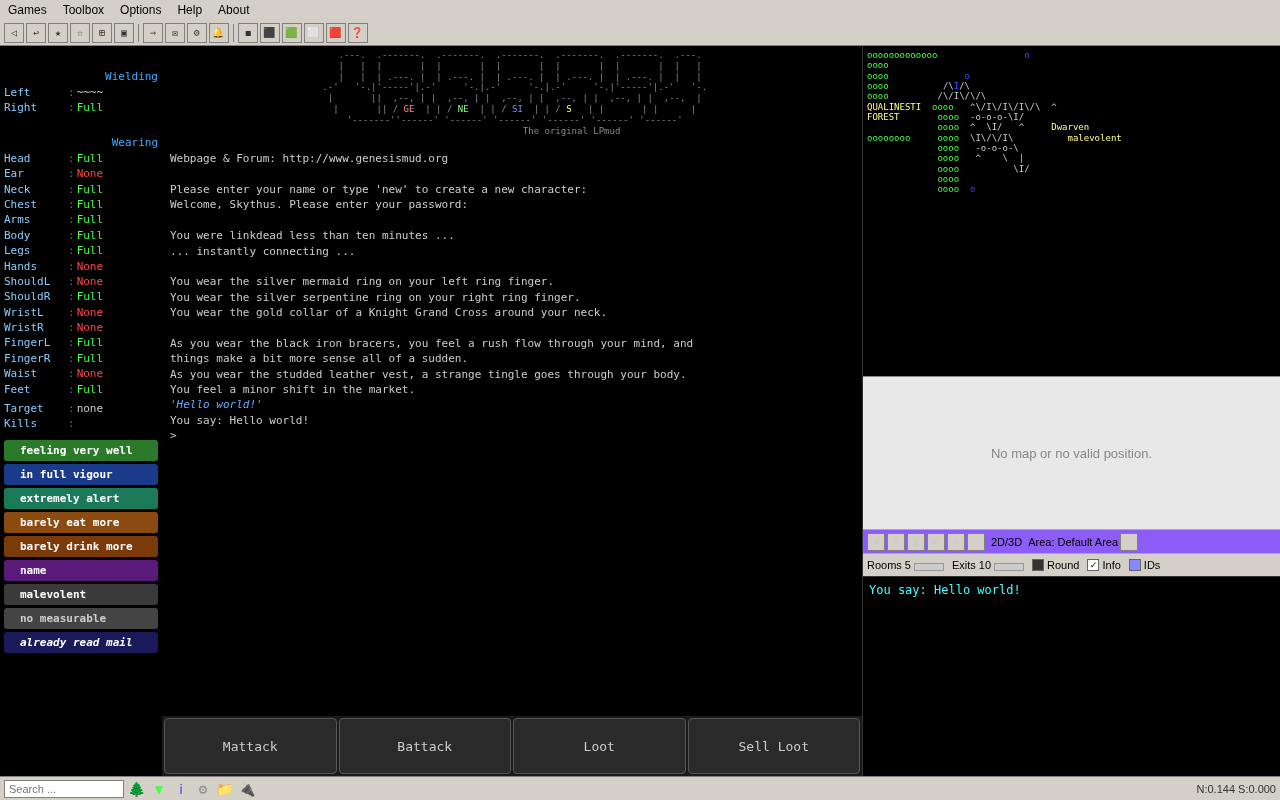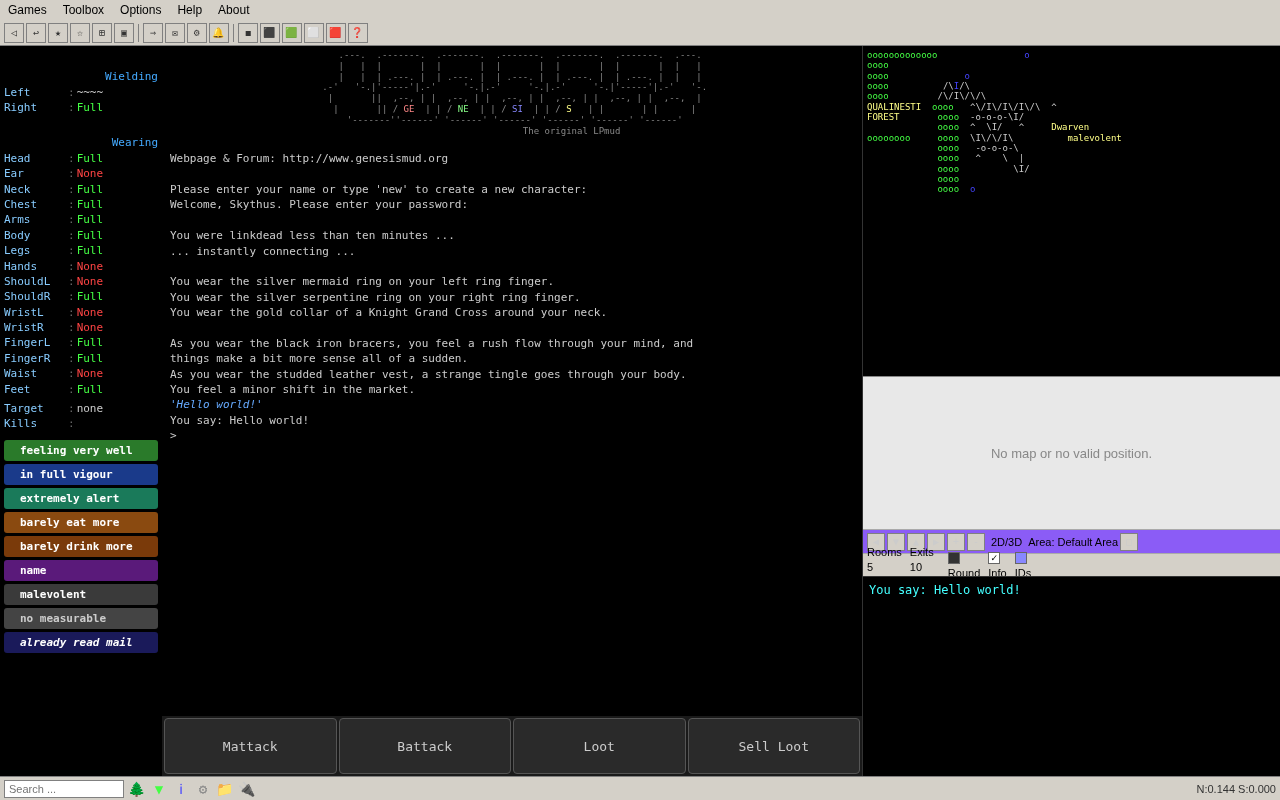--- a/index.html
+++ b/index.html
@@ -230,21 +230,21 @@
       display: flex;
       align-items: center;
       height: 22px;
       background: #d4d0c8;
       padding: 0 4px;
       gap: 8px;
       font-size: 11px;
       color: #000;
       font-family: sans-serif;
     }
-    .map-stat-item { display: flex; align-items: flex-start; gap: 3px; flex-direction: column; }
+    .map-stat-item { display: flex; align-items: flex-end; gap: 3px; }
     .checkbox-fake {
       width: 12px;
       height: 12px;
       border: 1px solid #666;
       background: #fff;
       display: inline-flex;
       align-items: center;
       justify-content: center;
       font-size: 9px;
     }

